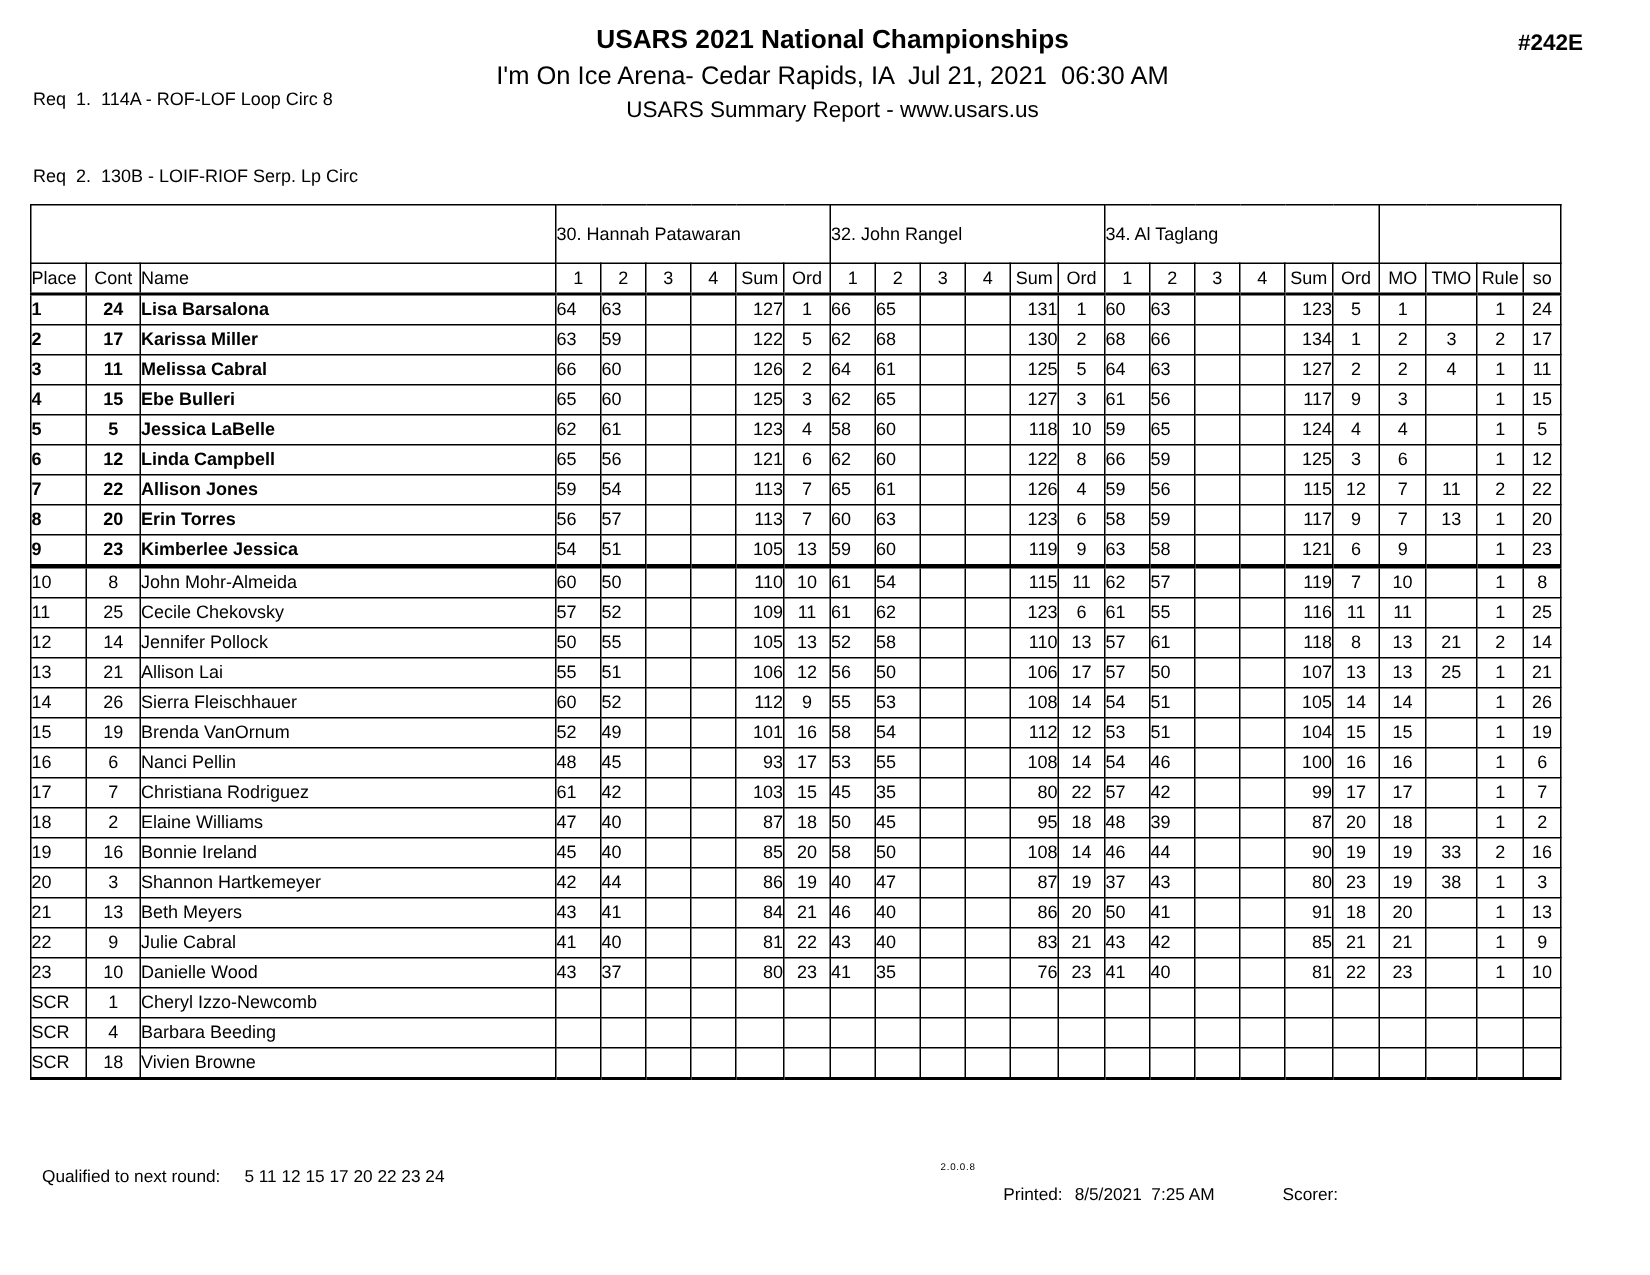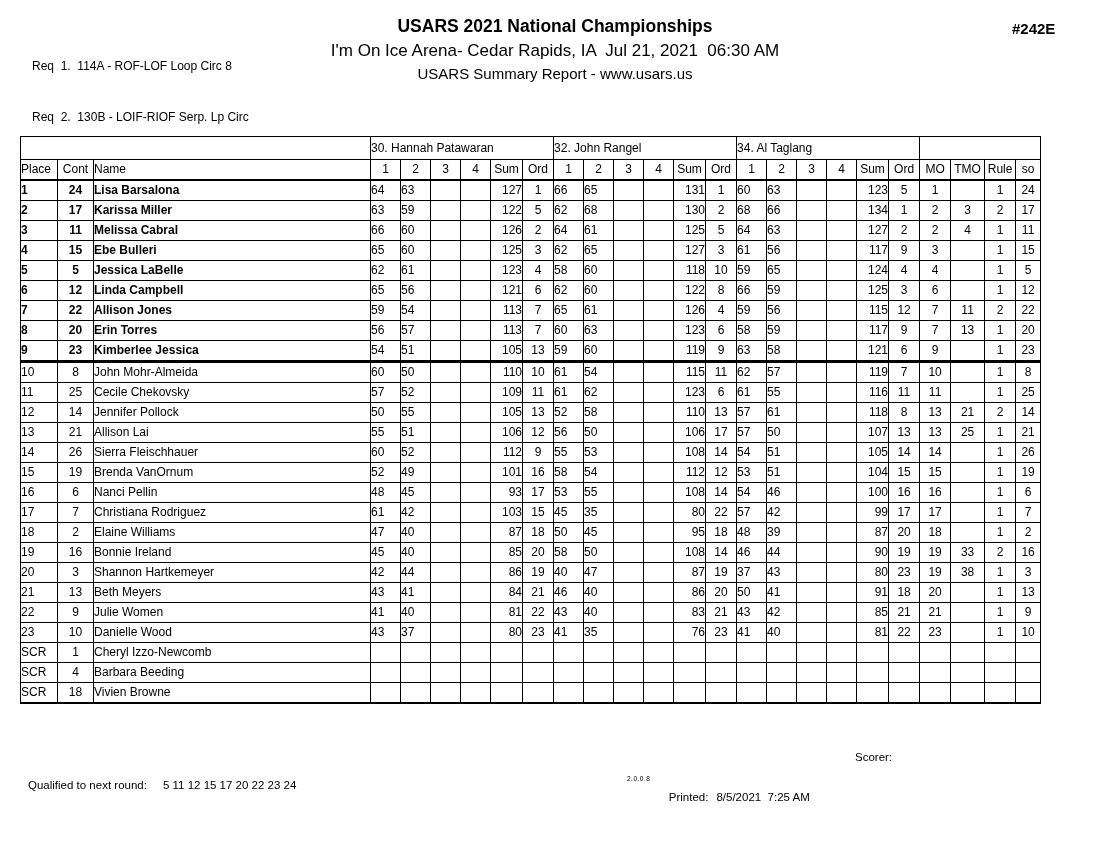--- a/index.html
+++ b/index.html
@@ -6,37 +6,37 @@
   html, body {
     margin: 0; padding: 0;
     width: 1100px; height: 850px;
     background: #ffffff;
     font-family: "Liberation Sans", sans-serif;
     color: #000;
   }
   .page { position: relative; width: 1100px; height: 850px; background: #fff; overflow: hidden; }
 
   
-  .req-block { position: absolute; left: 22px; top: 24px; font-size: 12px; line-height: 17px; white-space: pre; margin-left: 10px; }
+  .req-block { position: absolute; left: 22px; top: 24px; font-size: 12px; line-height: 17px; white-space: pre; }
   .center-head { position: absolute; left: 150px; top: 16px; width: 810px; text-align: center; }
   .title1 { font-size: 17.5px; font-weight: bold; }
   .venue  { font-size: 17px; margin-top: 4px; white-space: pre; }
   .event  { font-size: 19.5px; font-weight: bold; margin-top: 3px; }
   .report { font-size: 15px; margin-top: 4px; }
   .doc-number { position: absolute; left: 1012px; top: 20px; font-size: 15px; font-weight: bold; }
 
   
   table.results { position: absolute; left: 20px; top: 136px; width: 1020px; border-collapse: collapse; table-layout: fixed; }
   table.results td, table.results th {
     border: 1px solid #000;
     font-size: 12px; font-weight: normal;
     padding: 0; height: 20px; line-height: 19px;
     white-space: nowrap; overflow: hidden;
   }
-  thead tr.jrow td { height: 23px; line-height: 22px; }
+  thead tr.jrow td { height: 39px; line-height: 22px; }
   td.nob { border: none; }
   td.jname { text-align: left; padding-left: 4px; font-size: 11.5px; white-space: pre; }
   tr.hrow th { border-bottom-width: 2px; }
   .place { text-align: left; padding-left: 4px; }
   .cont  { text-align: center; }
   .name  { text-align: left; padding-left: 7px; }
   .score { text-align: left; padding-left: 4px; }
   .sum   { text-align: right; padding-right: 3px; }
   .ord   { text-align: center; font-weight: bold; border-left-width: 3px; border-right-width: 3px; }
   .ord-h { text-align: center; border-left-width: 3px; border-right-width: 3px; }
@@ -45,21 +45,21 @@
   tr.bold-row td.place, tr.bold-row td.cont, tr.bold-row td.name { font-weight: bold; }
   tr.cut td { border-bottom-width: 3px; }
   tbody tr:last-child td { border-bottom-width: 2px; }
 
   
   .footer-qualified { position: absolute; left: 28px; top: 779px; font-size: 11.5px; }
   .footer-qualified .vals { margin-left: 16px; }
   .version { position: absolute; left: 627px; top: 775px; font-size: 6.5px; letter-spacing: .5px; }
   .printed { position: absolute; left: 656px; top: 779px; font-size: 11.5px; white-space: pre; }
   .printed .plabel { margin-right: 8px; }
-  .scorer { position: absolute; left: 855px; top: 751px; font-size: 11.5px; }
+  .scorer { position: absolute; left: 855px; top: 791px; font-size: 11.5px; }
 </style>
 </head>
 <body>
 
 <div class="page">
 
   <div class="req-block">
     <div>Req  1.  114A - ROF-LOF Loop Circ 8</div>
     <div>Req  2.  130B - LOIF-RIOF Serp. Lp Circ</div>
   </div>
@@ -704,21 +704,21 @@
           <td class="sum">91</td>
           <td class="ord">18</td>
           <td class="ctr">20</td>
           <td class="ctr"></td>
           <td class="ctr">1</td>
           <td class="ctr">13</td>
         </tr>
         <tr>
           <td class="place">22</td>
           <td class="cont">9</td>
-          <td class="name">Julie Women</td>
+          <td class="name">Julie Cabral</td>
           <td class="score">41</td>
           <td class="score">40</td>
           <td class="score"></td>
           <td class="score"></td>
           <td class="sum">81</td>
           <td class="ord">22</td>
           <td class="score">43</td>
           <td class="score">40</td>
           <td class="score"></td>
           <td class="score"></td>

